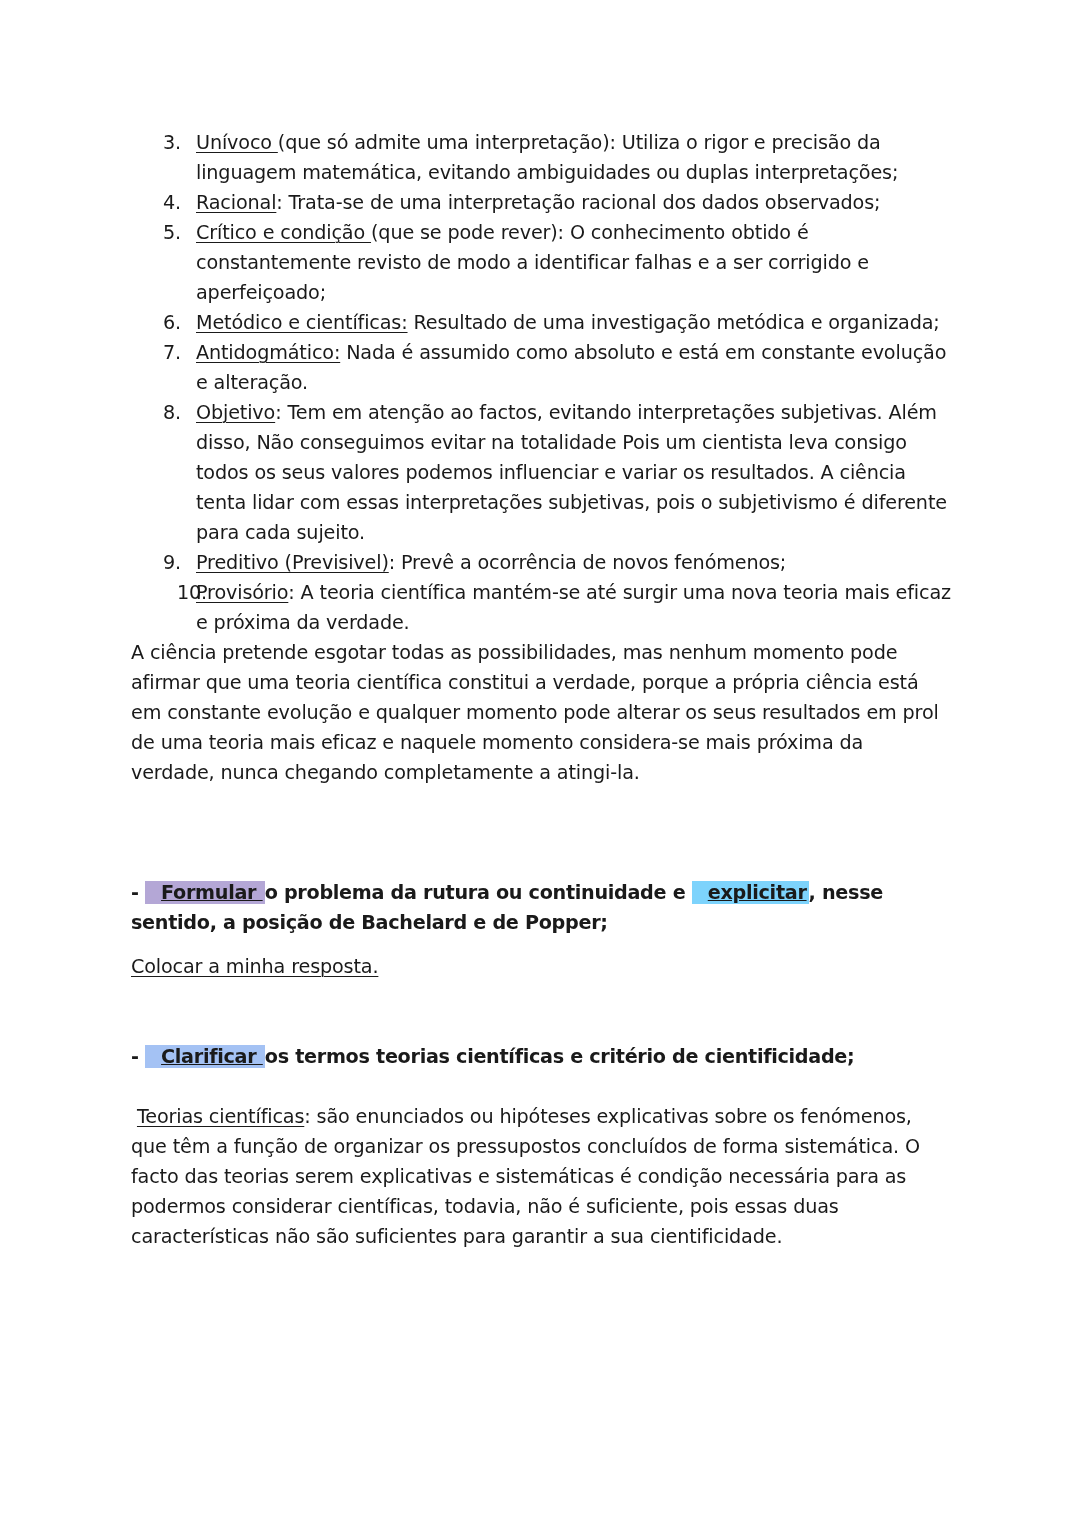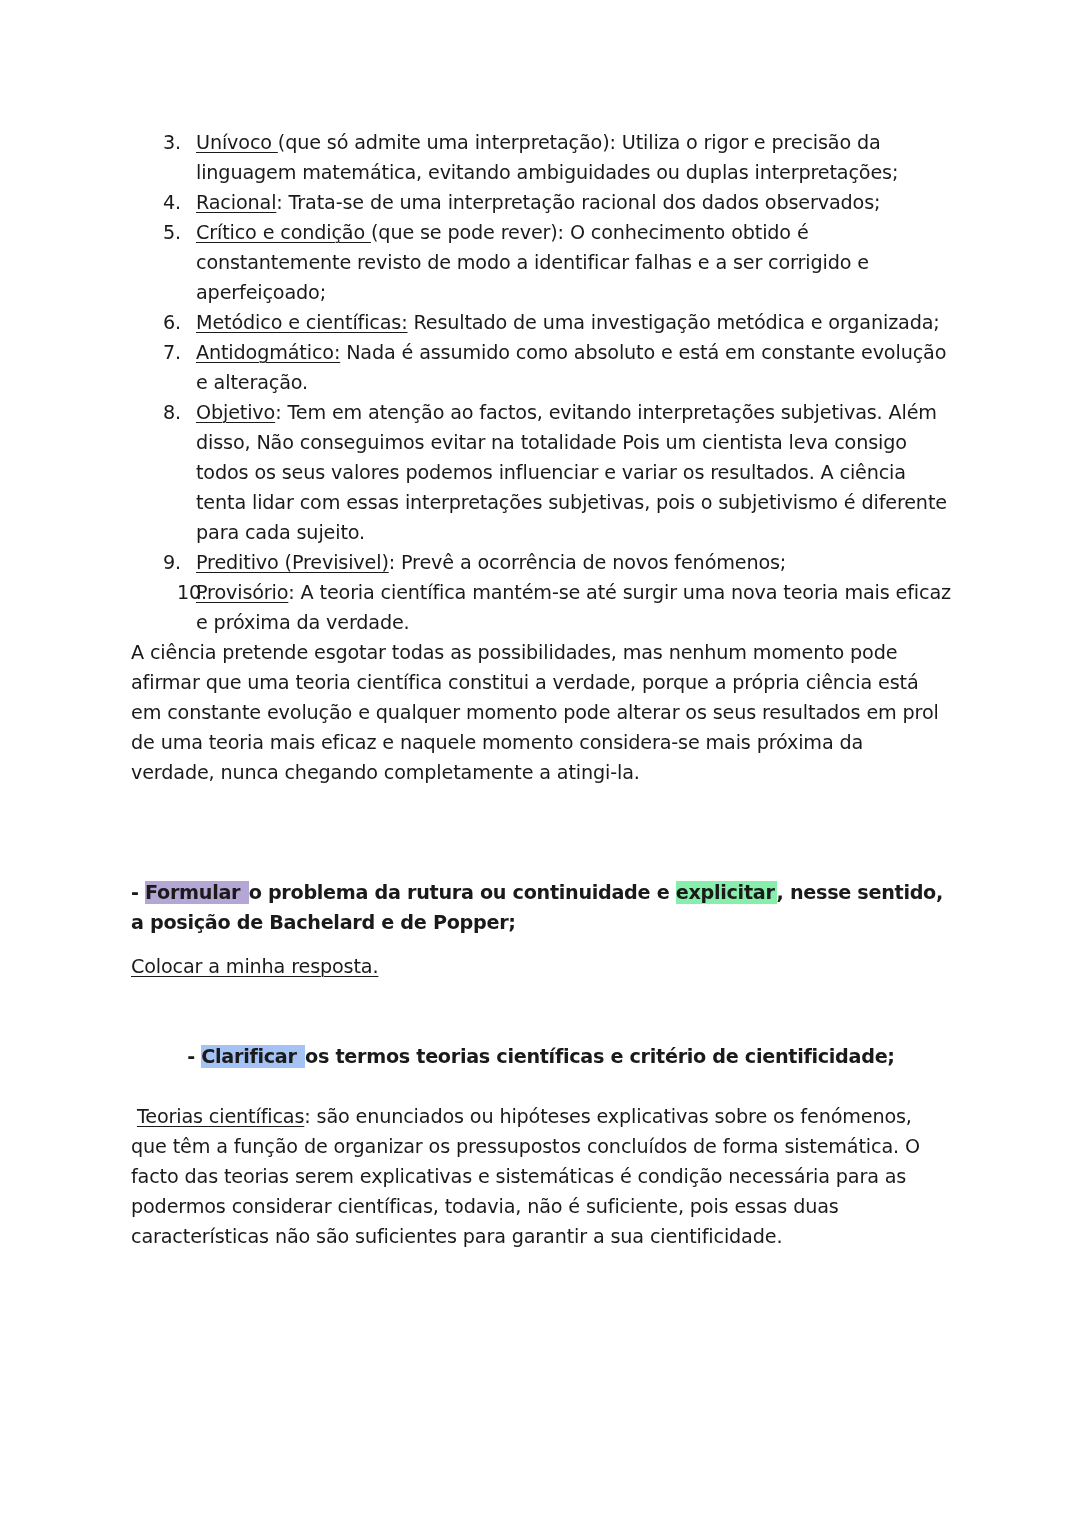--- a/index.html
+++ b/index.html
@@ -70,27 +70,27 @@
     .answer-link {
       margin-top: 14px;
       text-decoration: underline;
       text-underline-offset: 3px;
       text-decoration-thickness: 1px;
       display: inline-block;
       text-align: right;
     }
     .q2 {
       margin-top: 60px;
-      text-align: center;
     }
     .def {
       margin-top: 30px;
     }
     .hl {
-      padding: 0 2px 0 0;
+      padding: 0 2px 0 16px;
+      text-decoration: underline;
     }
   </style>
 </head>
 <body>
 
 <div class="page">
   <div class="content">
 
     <ol class="criteria">
       <li>
@@ -114,21 +114,21 @@
       <li>
         <span class="num">9.</span><span class="term">Preditivo (Previsivel)</span><span>: Prevê a ocorrência de novos fenómenos;</span>
       </li>
       <li class="two-digit">
         <span class="num">10.</span><span class="term">Provisório</span><span>: A teoria científica mantém-se até surgir uma nova teoria mais eficaz e próxima da verdade.</span>
       </li>
     </ol>
 
     <p class="para1">A ciência pretende esgotar todas as possibilidades, mas nenhum momento pode afirmar que uma teoria científica constitui a verdade, porque a própria ciência está em constante evolução e qualquer momento pode alterar os seus resultados em prol de uma teoria mais eficaz e naquele momento considera-se mais próxima da verdade, nunca chegando completamente a atingi-la.</p>
 
-    <p class="question q1"><span>- </span><span class="hl" style="background:#b4a7d6;">Formular </span><span>o problema da rutura ou continuidade e </span><span class="hl" style="background:#86efac;">explicitar</span><span>, nesse sentido, a posição de Bachelard e de Popper;</span></p>
+    <p class="question q1"><span>- </span><span class="hl" style="background:#b4a7d6;">Formular </span><span>o problema da rutura ou continuidade e </span><span class="hl" style="background:#7dd3fc;">explicitar</span><span>, nesse sentido, a posição de Bachelard e de Popper;</span></p>
 
     <p><span class="answer-link">Colocar a minha resposta.</span></p>
 
     <p class="question q2"><span>- </span><span class="hl" style="background:#a4c2f4;">Clarificar </span><span>os termos teorias científicas e critério de cientificidade;</span></p>
 
     <p class="def"><span style="white-space:pre;"> </span><span class="term">Teorias científicas</span><span>: são enunciados ou hipóteses explicativas sobre os fenómenos, que têm a função de organizar os pressupostos concluídos de forma sistemática. O facto das teorias serem explicativas e sistemáticas é condição necessária para as podermos considerar científicas, todavia, não é suficiente, pois essas duas características não são suficientes para garantir a sua cientificidade.</span></p>
 
   </div>
 </div>
 

